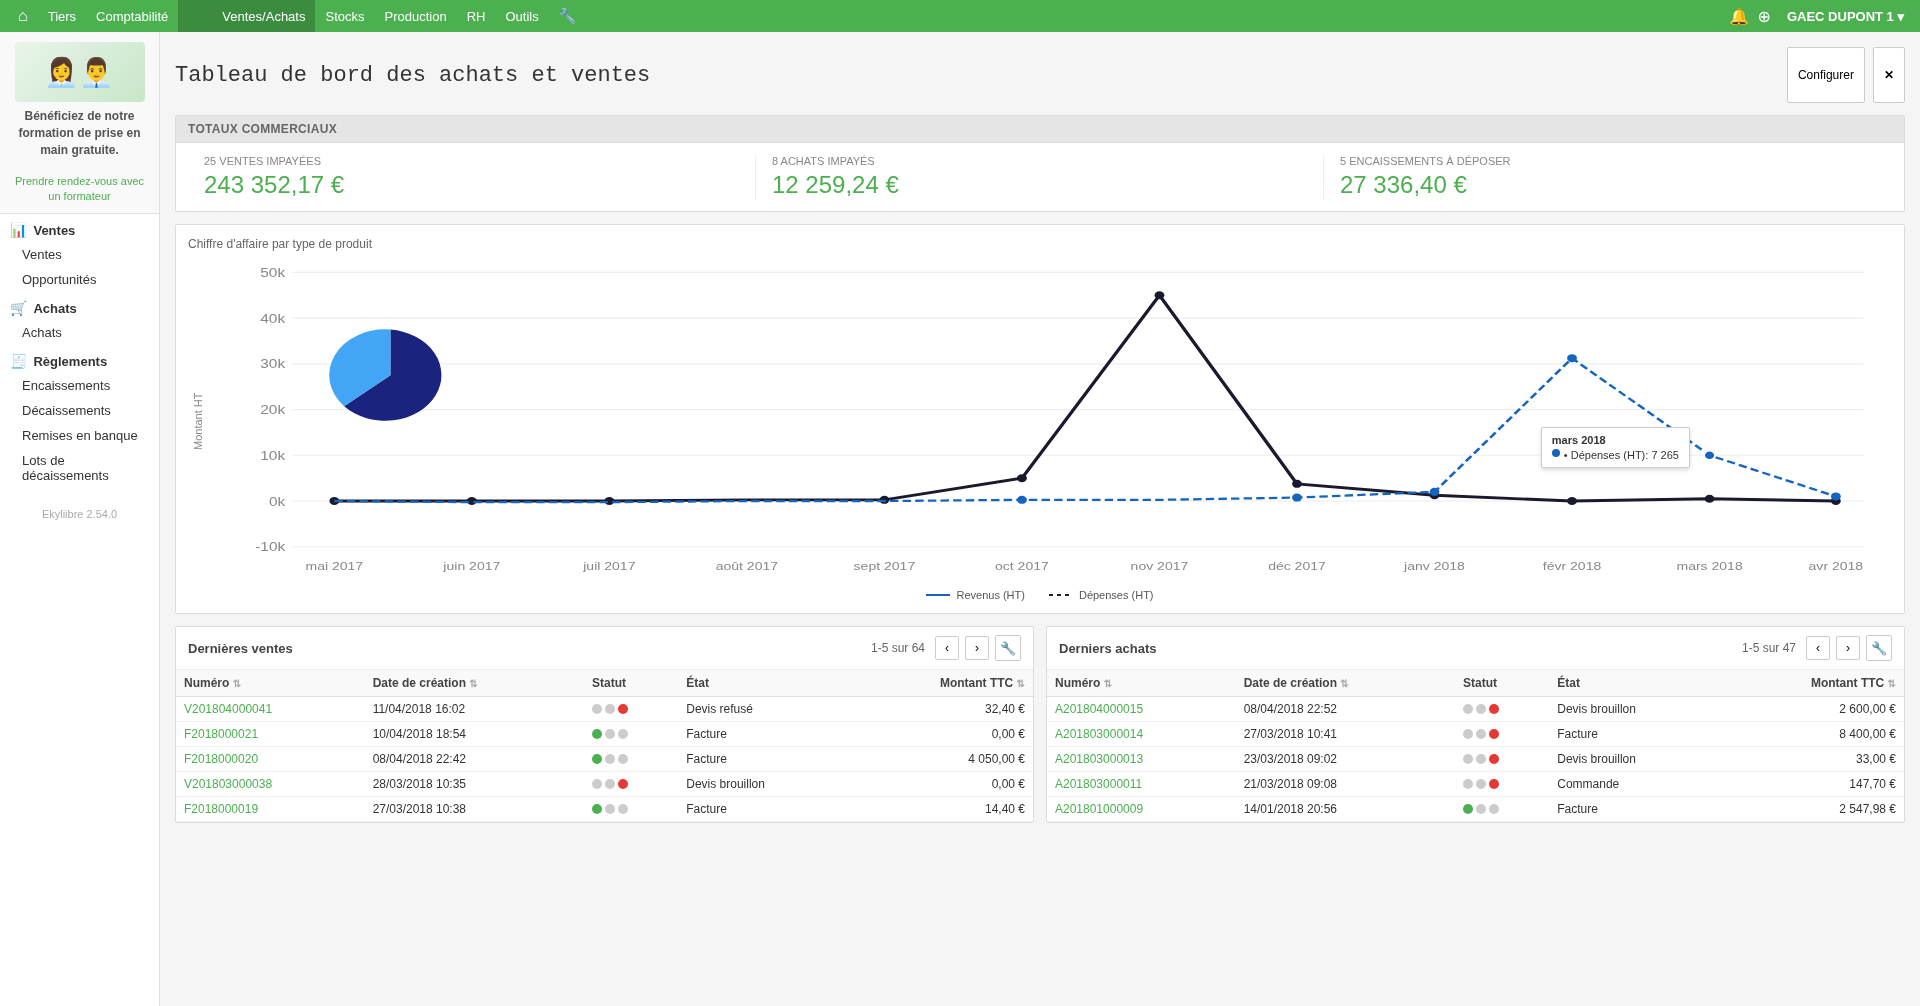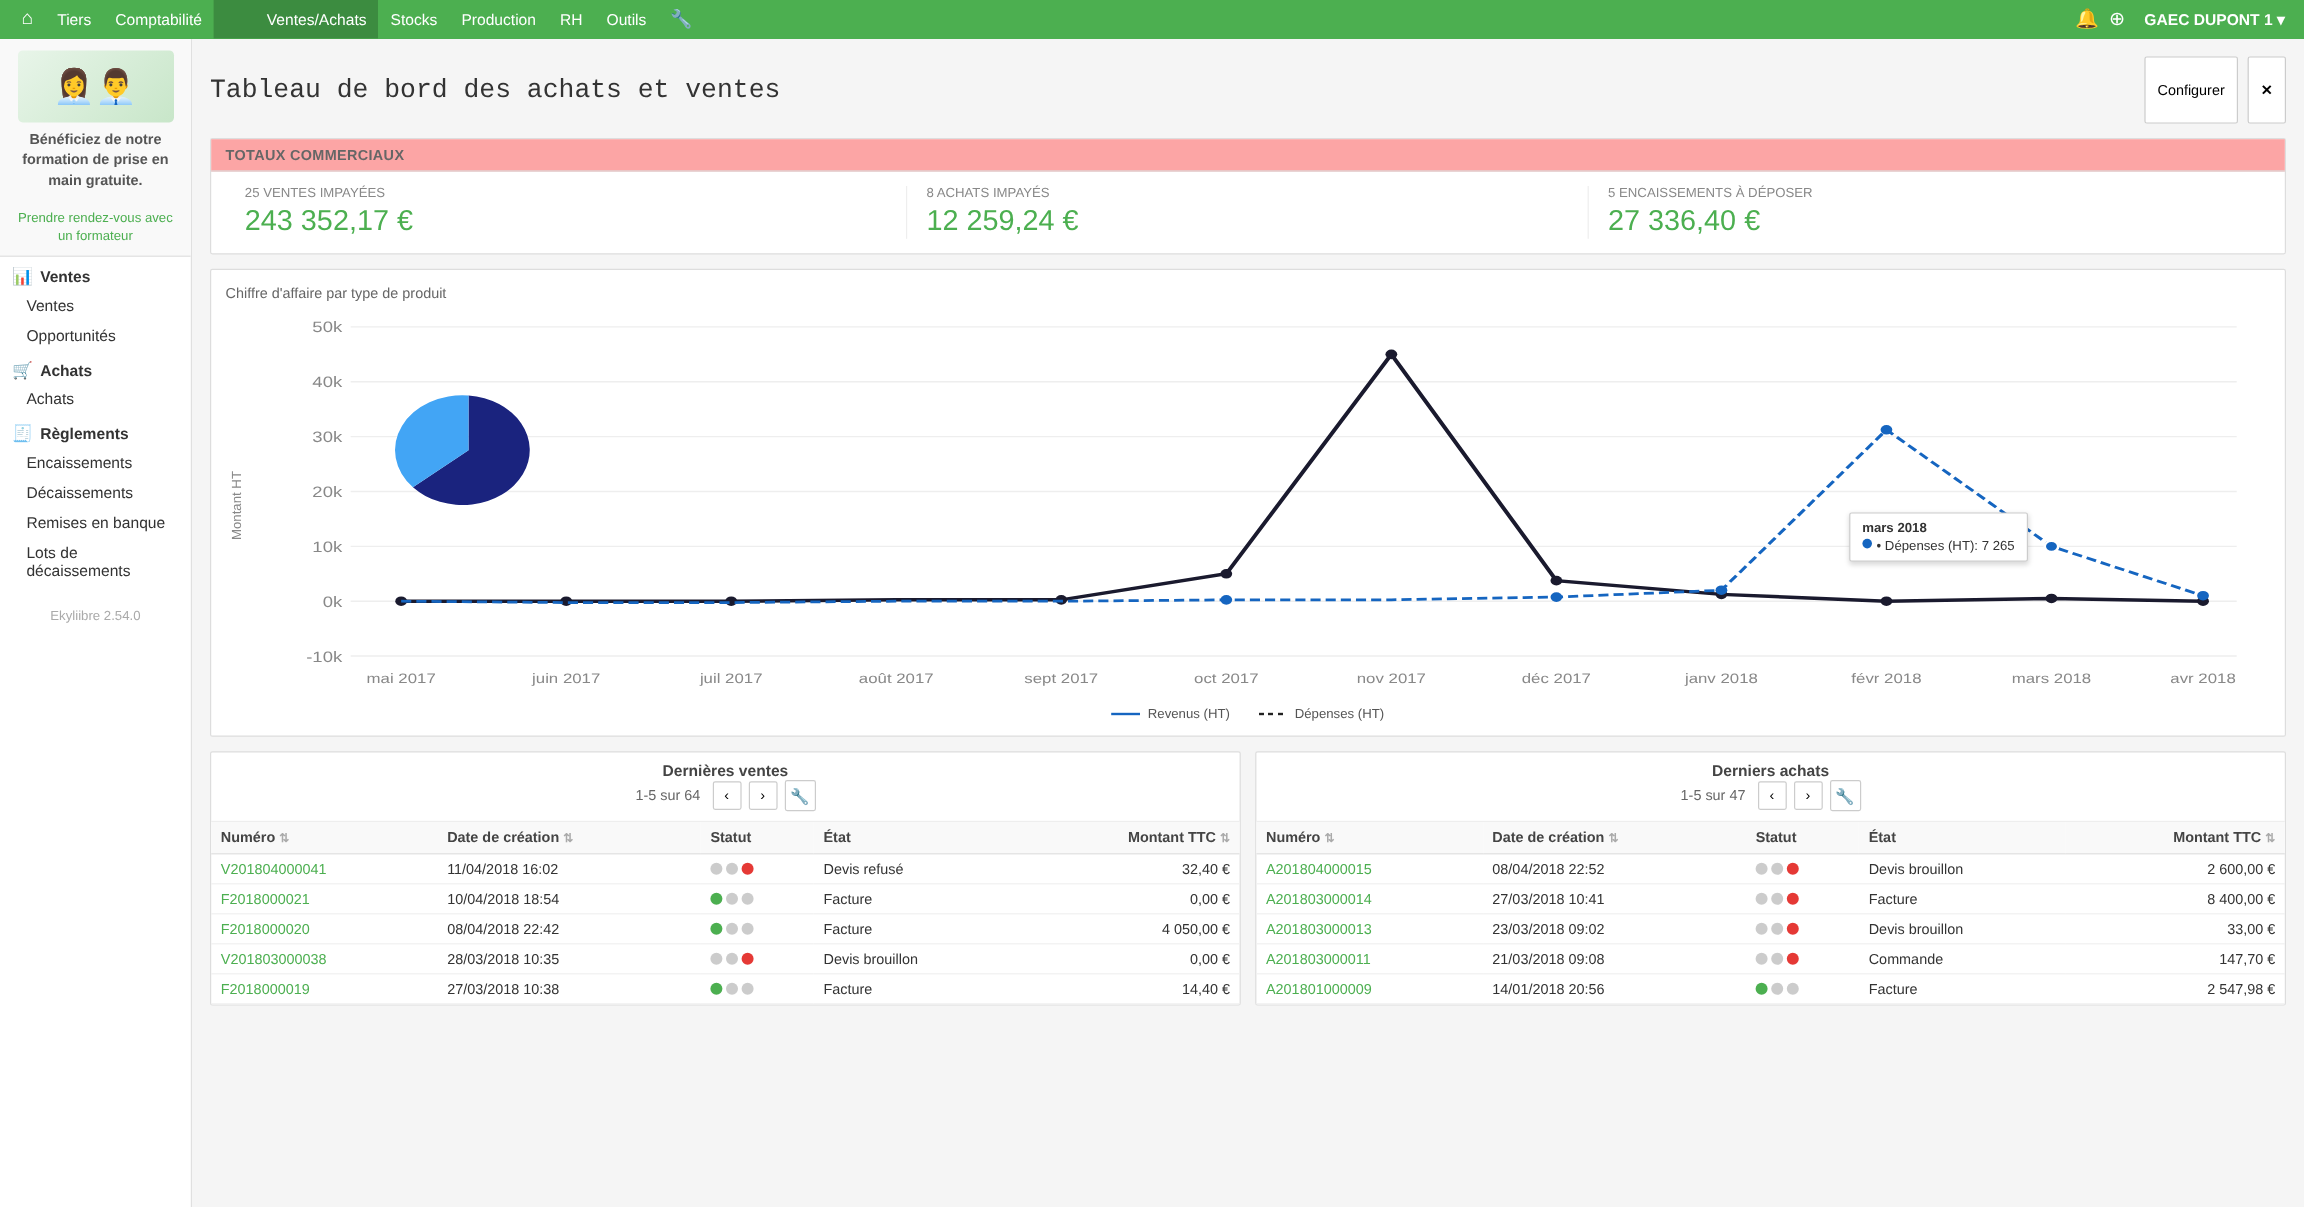--- a/index.html
+++ b/index.html
@@ -104,21 +104,21 @@
     }
 
     
     .totaux-section {
       background: #fff;
       border: 1px solid #ddd;
       border-radius: 2px;
       margin-bottom: 12px;
     }
     .totaux-header {
-      background: #fca5a5;
+      background: #e5e5e5;
       padding: 6px 12px;
       font-size: 12px;
       color: #666;
       border-bottom: 1px solid #ddd;
       font-weight: bold;
       text-transform: uppercase;
       letter-spacing: 0.3px;
     }
     .totaux-grid {
       display: grid; grid-template-columns: 1fr 1fr 1fr;
@@ -209,21 +209,20 @@
     }
     .table-section {
       background: #fff;
       border: 1px solid #ddd;
       border-radius: 2px;
     }
     .table-header {
       display: flex; align-items: center; justify-content: space-between;
       padding: 8px 12px;
       border-bottom: 1px solid #eee;
-      flex-direction: column;
     }
     .table-header .title { font-size: 13px; font-weight: bold; color: #444; }
     .table-header .pagination {
       display: flex; align-items: center; gap: 6px; font-size: 12px; color: #666;
     }
     .table-header .pagination .page-info { margin-right: 4px; }
     .table-header .pagination .page-btn {
       width: 24px; height: 24px;
       border: 1px solid #ccc;
       background: #fff;

